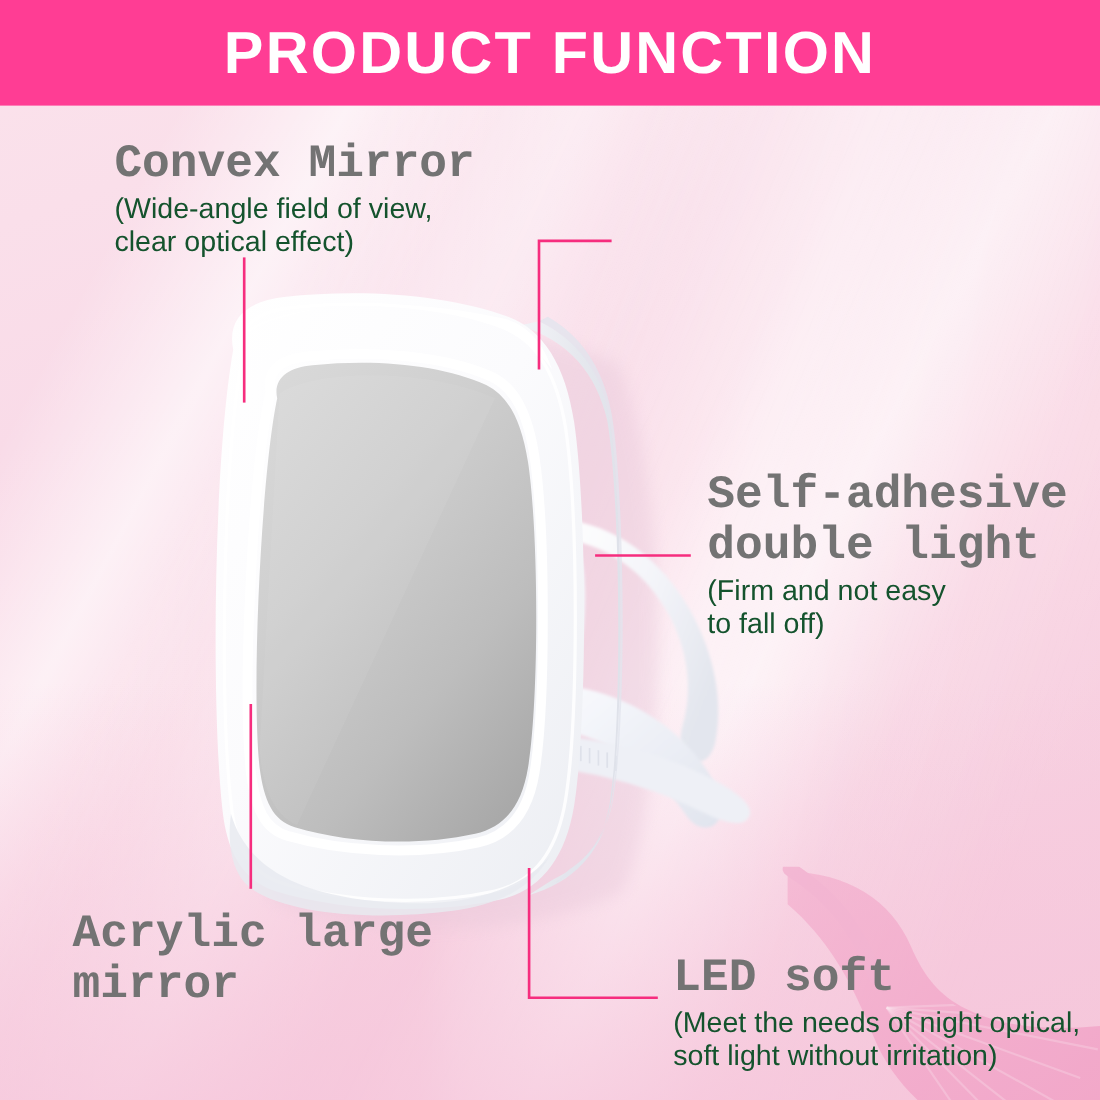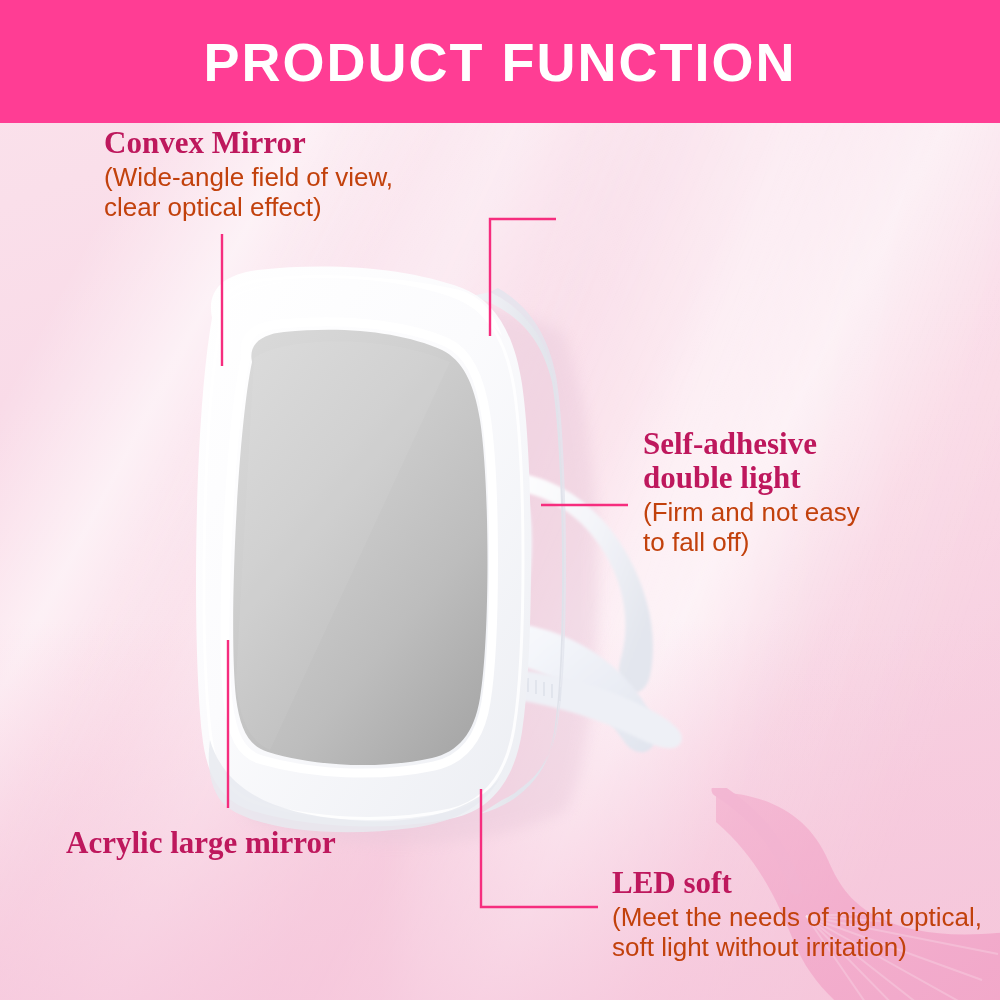--- a/index.html
+++ b/index.html
@@ -81,21 +81,21 @@
     height: 230px;
     opacity: 0.55;
   }
 
   
   #header {
     position: absolute;
     left: 0;
     top: 0;
     width: 1000px;
-    height: 123px;
+    height: 96px;
     display: flex;
     align-items: center;
     justify-content: center;
   }
   #header-title {
     color: #ffffff;
     font-size: 54px;
     font-weight: bold;
     letter-spacing: 2px;
     line-height: 1;
@@ -111,31 +111,31 @@
     width: 620px;
     height: 620px;
   }
 
   
   .callout {
     position: absolute;
   }
   .callout-title {
     font-weight: bold;
-    font-size: 31px;
+    font-size: 42px;
     line-height: 1.10;
-    color: #be185d;
+    color: #737373;
     margin: 0 0 3px 0;
     white-space: pre-line;
-    font-family: Liberation Serif, serif;
+    font-family: Liberation Mono, monospace;
   }
   .callout-desc {
     font-size: 26px;
     line-height: 1.15;
-    color: #c2410c;
+    color: #14532d;
     margin: 0;
     white-space: pre-line;
     font-family: "Liberation Sans", sans-serif;
   }
 
   #callout-convex  { left: 104px; top: 126px; width: 360px; }
   #callout-abs     { left: 568px; top: 170px; width: 400px; }
   #callout-strap   { left: 643px; top: 427px; width: 340px; }
   #callout-acrylic { left: 52px;  top: 826px; width: 400px; margin-left: 14px; }
   #callout-led     { left: 612px; top: 866px; width: 388px; }

